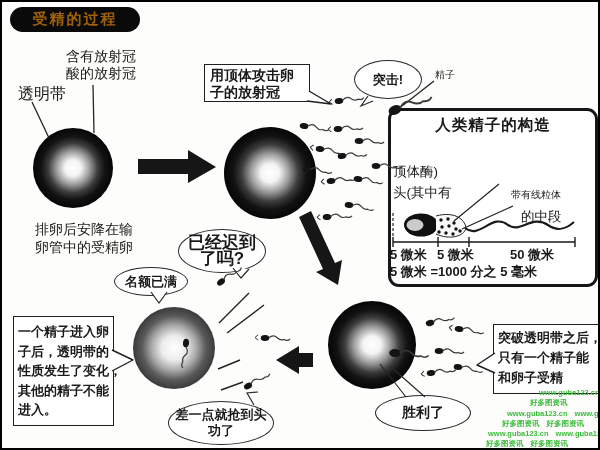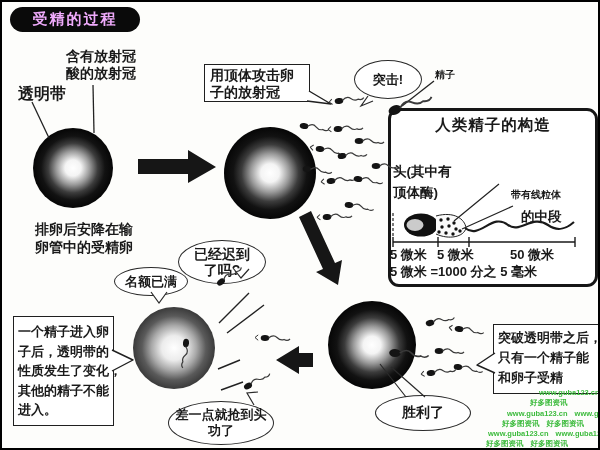--- a/index.html
+++ b/index.html
@@ -5,25 +5,25 @@
   html,body { margin:0; padding:0; background:#e8e8e8; }
   .canvas {
     position:relative; width:600px; height:450px; margin:0 auto;
     background:#fdfdfb; border:2px solid #000; box-sizing:border-box;
     overflow:hidden; font-family:"Liberation Sans","DejaVu Sans",sans-serif;
     color:#1a1a1a;
   }
   .overlay { position:absolute; left:0; top:0; width:600px; height:450px; pointer-events:none; z-index:5; }
   .title-badge {
     position:absolute; left:8px; top:5px; width:130px; height:25px; z-index:2;
-    background:#0a0a0a; color:#f0abfc; border-radius:13px;
+    background:#0a0a0a; color:#a16207; border-radius:13px;
     display:flex; align-items:center; justify-content:center;
     font-size:15px; font-weight:bold; letter-spacing:2px;
   }
-  .lbl { position:absolute; font-weight:700; white-space:nowrap; z-index:2; }
+  .lbl { position:absolute; font-weight:400; white-space:nowrap; z-index:2; }
   .note-box {
     position:absolute; background:#fff; border:1.6px solid #1f1f1f;
     box-sizing:border-box; font-weight:600; z-index:2;
   }
   .cloud {
     position:absolute; background:#fff; border:1.5px solid #2a2a2a; border-radius:50%;
     display:flex; flex-direction:column; align-items:center; justify-content:center;
     font-weight:600; text-align:left; z-index:2;
   }
   .anatomy-box {
@@ -60,40 +60,40 @@
     <div>子的放射冠</div>
   </div>
   <div class="cloud" style="left:352px; top:58px; width:66px; height:37px; font-size:13px;">
     <div>突击!</div>
   </div>
   <div class="lbl" style="left:433px; top:66px; font-size:10px;">精子</div>
 
   <div class="anatomy-box"></div>
   <div class="anatomy-title">人类精子的构造</div>
   <div class="lbl" style="left:391px; top:159px; font-size:13.5px; line-height:21px; z-index:3;">
+    <div>顶体酶)</div>
     <div>头(其中有</div>
-    <div>顶体酶)</div>
   </div>
   <div class="lbl" style="left:509px; top:186px; font-size:10px; z-index:3;">带有线粒体</div>
   <div class="lbl" style="left:519px; top:206px; font-size:13.5px; z-index:3;">的中段</div>
   <div class="lbl" style="left:388px; top:244px; font-size:13px; font-weight:bold; z-index:3;">5 微米</div>
   <div class="lbl" style="left:435px; top:244px; font-size:13px; font-weight:bold; z-index:3;">5 微米</div>
   <div class="lbl" style="left:508px; top:244px; font-size:13px; font-weight:bold; z-index:3;">50 微米</div>
   <div class="lbl" style="left:388px; top:261px; font-size:13px; font-weight:bold; z-index:3;">5 微米 =1000 分之 5 毫米</div>
 
   <div class="cloud" style="left:373px; top:393px; width:94px; height:34px; font-size:14px;">
     <div>胜利了</div>
   </div>
   <div class="note-box" style="left:491px; top:322px; width:107px; height:70px; padding:3px 4px; font-size:13px; line-height:20px; white-space:nowrap;">
     <div>突破透明带之后，</div>
     <div>只有一个精子能</div>
     <div>和卵子受精</div>
   </div>
 
-  <div class="cloud" style="left:176px; top:238px; width:86px; height:42px; font-size:14px; line-height:16px;">
+  <div class="cloud" style="left:176px; top:227px; width:86px; height:42px; font-size:17px; line-height:16px;">
     <div>已经迟到</div>
     <div>了吗?</div>
   </div>
   <div class="cloud" style="left:112px; top:265px; width:72px; height:27px; font-size:13px;">
     <div>名额已满</div>
   </div>
   <div class="cloud" style="left:166px; top:399px; width:104px; height:42px; font-size:13px; line-height:16px;">
     <div>差一点就抢到头</div>
     <div>功了</div>
   </div>

